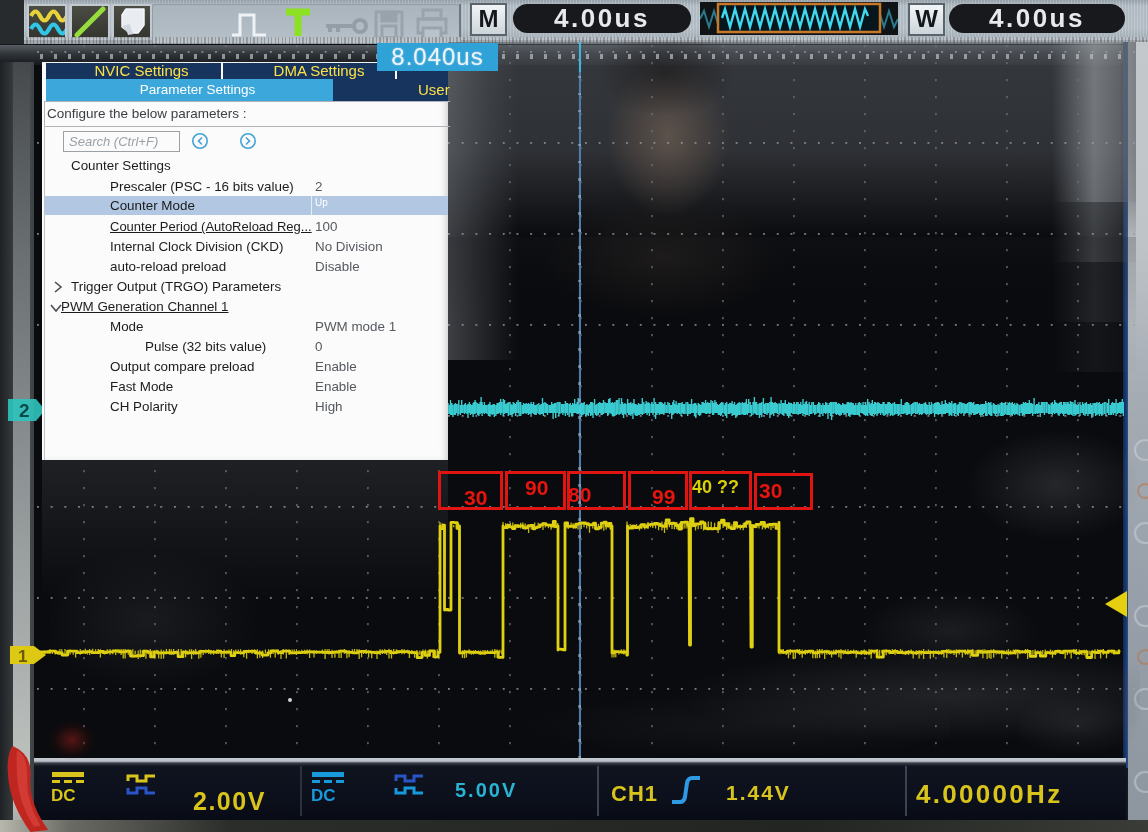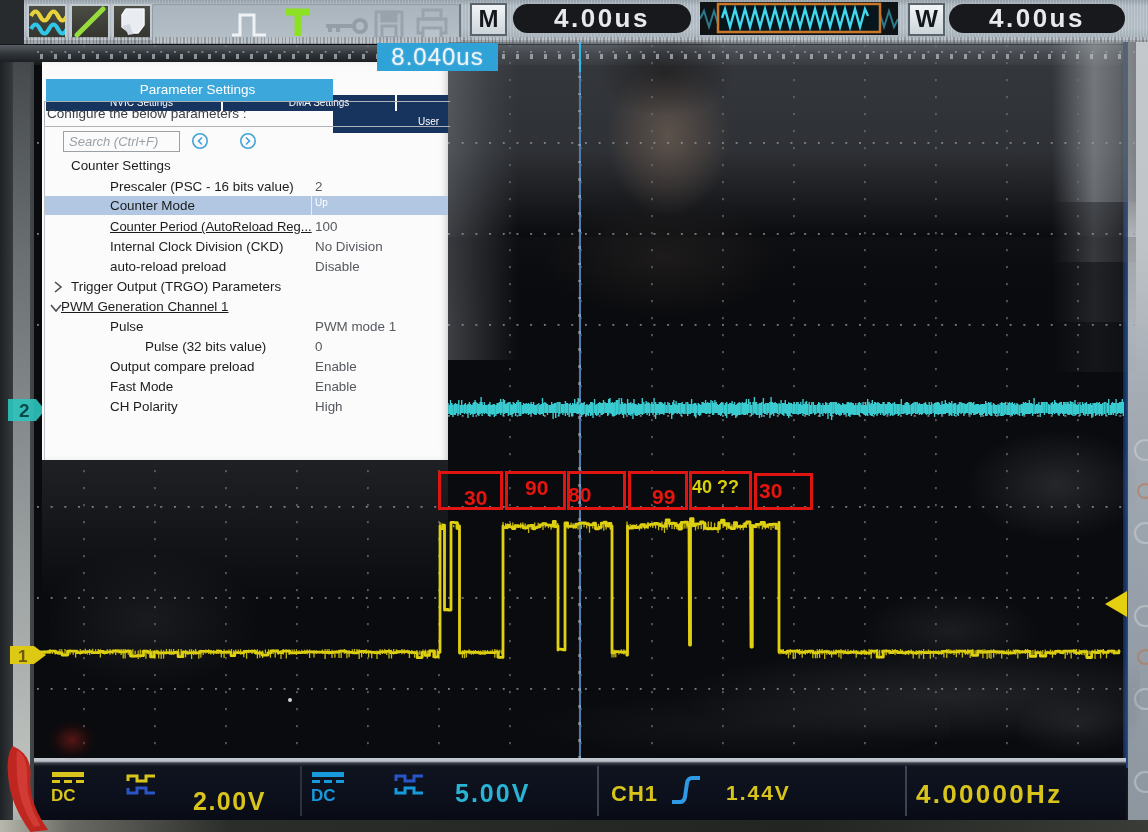--- a/index.html
+++ b/index.html
@@ -20,21 +20,21 @@
 #leftbezel{left:0;top:62px;width:34px;height:770px;background:linear-gradient(90deg,#1e2124 0,#34383b 35%,#565b5e 60%,#3c4144 100%);}
 #leftstrip{left:13px;top:62px;width:17px;height:770px;background:linear-gradient(180deg,#45494c 0,#6a6f72 25%,#8f9496 55%,#aeb3b1 80%,#c2c6c2 95%,#9fa49e 100%);}
 #rightbezel{left:1128px;top:42px;width:20px;height:790px;background:linear-gradient(180deg,#c3c8cc 0,#bfc4c8 25%,#a4abb3 45%,#97a0aa 70%,#8d969e 100%);}
 #blueedge{left:1123px;top:42px;width:5px;height:726px;background:linear-gradient(90deg,#0e2750 0,#1a3a6e 60%,#2c4f86 100%);}
 
 #botbar{left:34px;top:758px;width:1092px;height:64px;background:linear-gradient(180deg,#c6ccd2 0,#b9bfc6 5%,#363b46 8%,#10141f 13%,#0c101c 62%,#080b14 100%);}
 #botunder{left:0;top:820px;width:1148px;height:12px;background:linear-gradient(90deg,#b7b7ad 0,#6a6b64 6%,#2b2d2a 20%,#232522 70%,#3a3c38 100%);}
 .botlabel{font-weight:bold;letter-spacing:1px;}
 
 #panel{left:42px;top:62px;width:406px;height:398px;background:#fbfbfc;box-shadow:inset -5px 0 9px -5px rgba(110,112,118,0.5);}
-.tabnavy{background:#16345e;color:#ffffff;font-size:10px;text-align:center;margin-top:32px;}
+.tabnavy{background:#16345e;color:#fde047;font-size:15px;text-align:center;}
 .tabblue{background:#3ba7da;color:#ffffff;font-size:13.5px;text-align:center;}
 .row-name{color:#1c1c1c;font-size:13.4px;}
 .row-val{color:#55595e;font-size:13.4px;}
 
 .redbox{border:3px solid #e01410;}
 .rednum{color:#e8140e;font-weight:bold;font-size:21px;}
 </style>
 </head>
 <body>
 
@@ -204,21 +204,21 @@
     <rect x="4" y="12" width="8" height="3"></rect>
       <rect x="16" y="12" width="8" height="3"></rect>
       <rect x="28" y="12" width="8" height="3"></rect>
     <text x="3" y="33" font-size="17" font-weight="bold" font-family="Liberation Sans">DC</text>
   </g>
   <g>
     <path d="M88 13 v-5 h9 v5 h9 v-5 h9" fill="none" stroke="#2a55c8" stroke-width="3"></path>
     <path d="M88 20 v5 h9 v-5 h9 v5 h9" fill="none" stroke="#1899dc" stroke-width="3"></path>
   </g>
 </svg>
-<div class="abs botlabel" style="left:455px;top:779px;color:#2ab4d4;font-size:25px;letter-spacing:2px;">5.00V</div>
+<div class="abs botlabel" style="left:455px;top:779px;color:#2ab4d4;font-size:20px;letter-spacing:2px;">5.00V</div>
 <div class="abs" style="left:300px;top:766px;width:2px;height:50px;background:#2a3140;"></div>
 <div class="abs" style="left:597px;top:766px;width:2px;height:50px;background:#3a4254;"></div>
 <div class="abs botlabel" style="left:611px;top:781px;color:#d9c41c;font-size:22px;">CH1</div>
 <svg class="abs" style="left:668px;top:770px;" width="36" height="40" viewBox="0 0 36 40">
   <path d="M4 32 h8 q4 0 5 -5 l2 -14 q1 -5 5 -5 h8" fill="none" stroke="#2e9ae4" stroke-width="4"></path>
 </svg>
 <div class="abs botlabel" style="left:726px;top:781px;color:#d9c41c;font-size:21px;letter-spacing:2px;">1.44V</div>
 <div class="abs" style="left:905px;top:766px;width:2px;height:50px;background:#3a4254;"></div>
 <div class="abs botlabel" style="left:916px;top:779px;color:#d9c41c;font-size:26px;letter-spacing:2.3px;">4.00000Hz</div>
 <div class="abs" id="botunder"></div>
@@ -263,21 +263,21 @@
   <div class="abs row-name" style="left:68px;top:197px;">auto-reload preload</div>
   <div class="abs row-val" style="left:273px;top:197px;">Disable</div>
   <svg class="abs" style="left:10px;top:218px;" width="12" height="14" viewBox="0 0 12 14">
       <path d="M3 2 L9 7 L3 12" fill="none" stroke="#4a4e52" stroke-width="1.6"></path>
     </svg>
   <div class="abs row-name" style="left:29px;top:217px;">Trigger Output (TRGO) Parameters</div>
   <svg class="abs" style="left:7px;top:240px;" width="14" height="12" viewBox="0 0 14 12">
       <path d="M2 3 L7 9 L12 3" fill="none" stroke="#4a4e52" stroke-width="1.6"></path>
     </svg>
   <div class="abs row-name" style="left:19px;top:237px;text-decoration:underline;">PWM Generation Channel 1</div>
-  <div class="abs row-name" style="left:68px;top:257px;">Pulse</div>
+  <div class="abs row-name" style="left:68px;top:257px;">Mode</div>
   <div class="abs row-val" style="left:273px;top:257px;">PWM mode 1</div>
   <div class="abs row-name" style="left:68px;top:277px;margin-left:35px;">Pulse (32 bits value)</div>
   <div class="abs row-val" style="left:273px;top:277px;">0</div>
   <div class="abs row-name" style="left:68px;top:297px;">Output compare preload</div>
   <div class="abs row-val" style="left:273px;top:297px;">Enable</div>
   <div class="abs row-name" style="left:68px;top:317px;">Fast Mode</div>
   <div class="abs row-val" style="left:273px;top:317px;">Enable</div>
   <div class="abs row-name" style="left:68px;top:337px;">CH Polarity</div>
   <div class="abs row-val" style="left:273px;top:337px;">High</div>
   <div class="abs" style="left:2px;top:63px;width:1px;height:335px;background:#c0c4c8;"></div>

